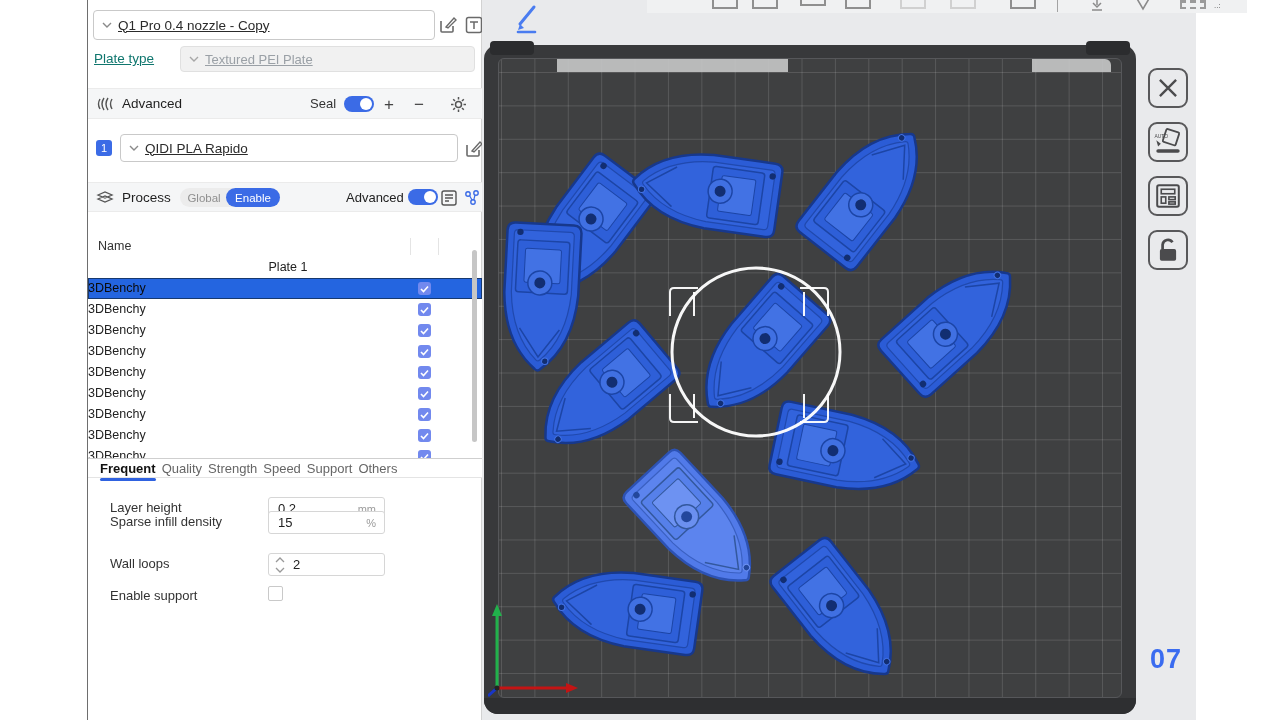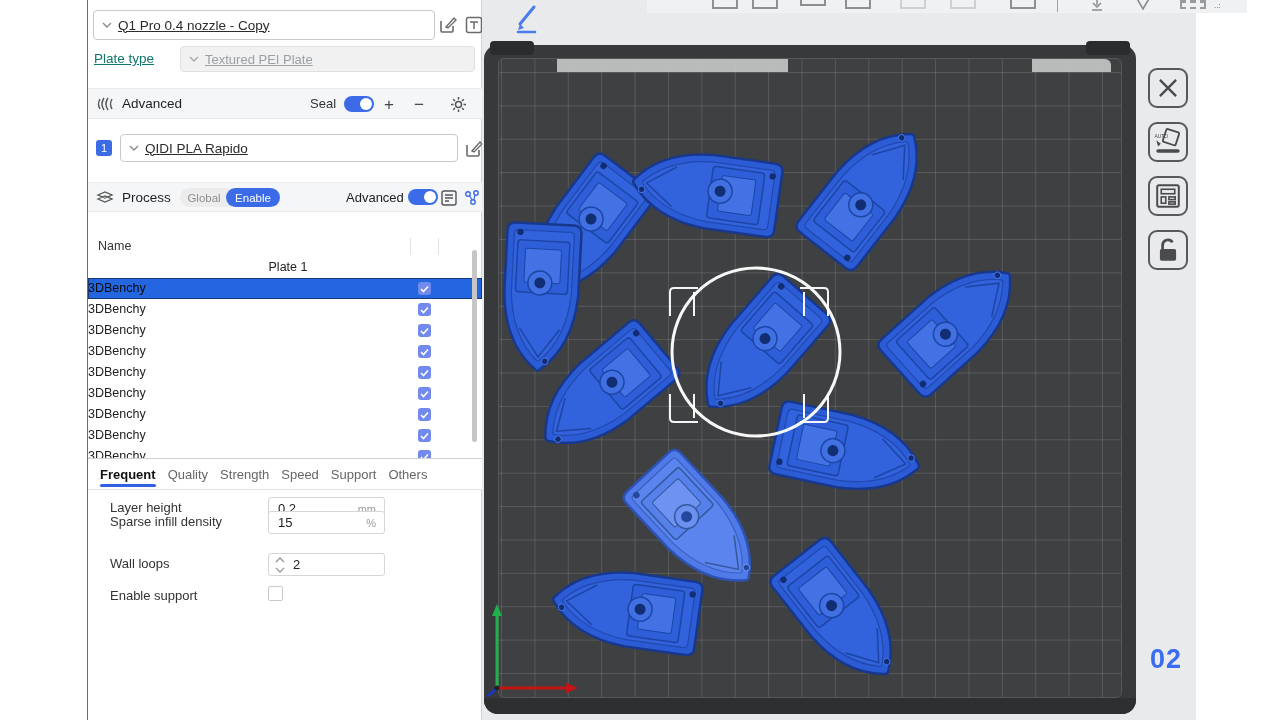--- a/index.html
+++ b/index.html
@@ -66,23 +66,23 @@
   .col-div { position:absolute; top:2px; width:1px; height:17px; background:#e4e4e4; }
   #plate-row { height:21px; line-height:21px; padding-left:6px; display:flex; align-items:center;flex-direction:column; }
   #plate-row .chev { margin-right:6px; }
   .obj-row { position:relative; height:21px; line-height:21px; background:#fff; }
   .obj-row.selected { background:#2465e0; outline:1px solid #17396f; outline-offset:-1px; color:#0b0b0b; }
   .obj-check { position:absolute; left:330px; top:4px; width:13px; height:13px; border-radius:3px;
     background:#7289ee; display:flex; align-items:center; justify-content:center; }
   #list-scrollbar { position:absolute; left:384px; top:250px; width:5px; height:192px;
     background:#c6c6c6; border-radius:3px; }
 
-  #tab-bar { position:absolute; left:0; top:458px; width:394px; height:32px; background:#fff;
+  #tab-bar { position:absolute; left:0; top:458px; width:394px; height:20px; background:#fff;
     border-top:1px solid #cfcfcf; border-bottom:1px solid #e4e4e4; display:flex;
-    align-items:center; padding-left:12px; gap:12px; font-size:13px; color:#666; }
+    align-items:center; padding-left:12px; gap:6px; font-size:13px; color:#666; }
   .tab { position:relative; }
   .tab.active { color:#111; font-weight:bold; }
   .tab.active::after { content:""; position:absolute; left:0; right:0; bottom:-5px; height:3px;
     background:#2f62e0; border-radius:2px; }
 
   .param-row { position:absolute; left:0; width:394px; height:24px; }
   .param-label { position:absolute; left:22px; top:3px; font-size:13px; color:#333; }
   .param-input { position:absolute; left:180px; top:0; width:117px; height:23px;
     border:1px solid #d6d6d6; border-radius:3px; background:#fff; font-size:13px; color:#222; }
   .param-input .val { position:absolute; left:9px; top:3px; }
@@ -533,15 +533,15 @@
         </svg>
       </button>
       <button class="vbtn" style="top:162px">
         <svg width="36" height="36" viewBox="0 0 40 40">
           <path d="M14 19 v-5 a6 6 0 0 1 11 -2.5" fill="none" stroke="#4b4b4d" stroke-width="3"></path>
           <rect x="11" y="19" width="18" height="13" rx="2" fill="#4b4b4d"></rect>
         </svg>
       </button>
     </div>
 
-    <div id="plate-number">02</div>
+    <div id="plate-number">07</div>
   </div>
 </div>
 
 </body></html>

